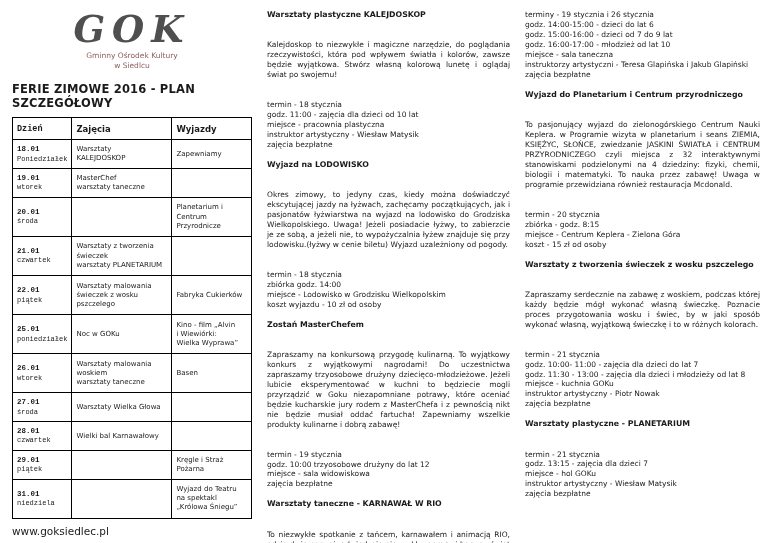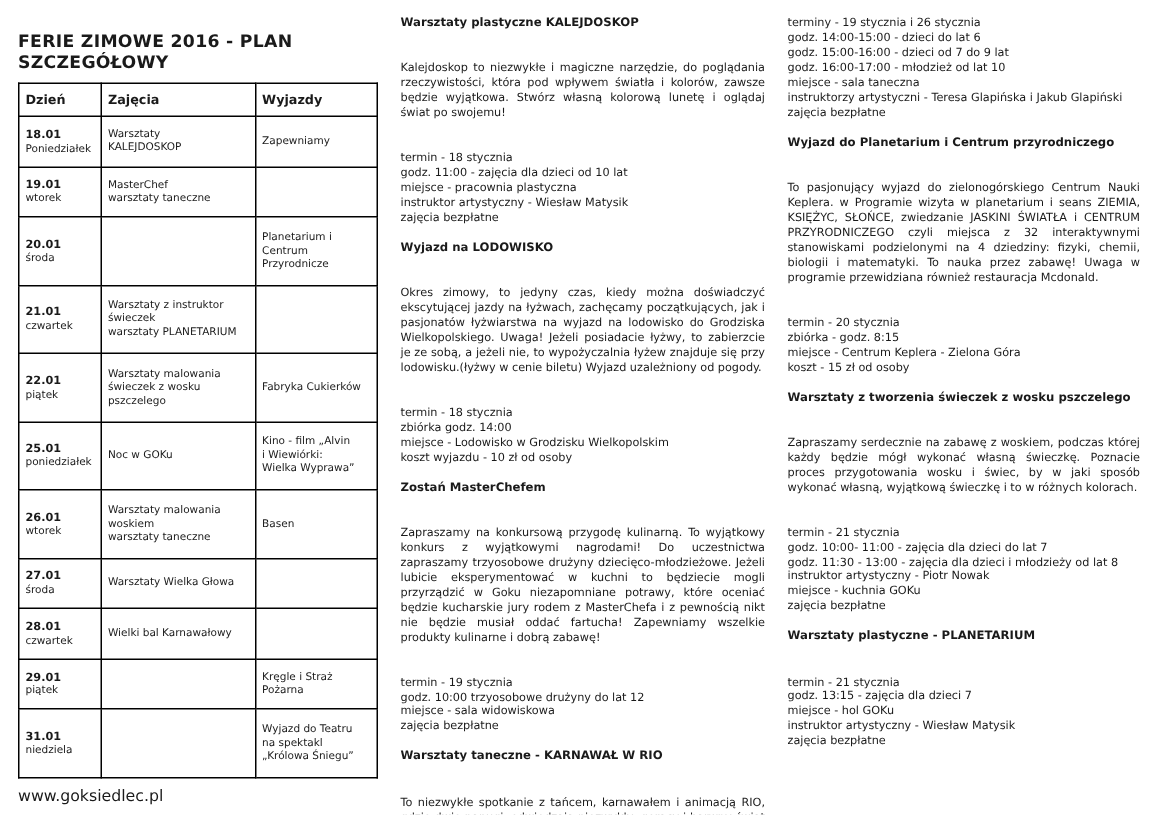--- a/index.html
+++ b/index.html
@@ -20,21 +20,21 @@
     font-style: italic; font-weight: bold;
     font-size: 37px; letter-spacing: 7px; color: #4f4f4f; line-height: 1.05;
   }
   .logo-sub { font-size: 7.5px; color: #8b5e5e; line-height: 1.3; margin-top: 2px; }
   .page-title { font-size: 11.5px; font-weight: bold; margin: 12px 0 7px 0; letter-spacing: 0.2px; }
   .table-wrap { flex: 1; }
   table.schedule { width: 100%; height: 100%; border-collapse: collapse; }
   .schedule th, .schedule td { border: 1px solid #000; padding: 2px 4px; vertical-align: middle; text-align: left; }
   .schedule th { font-size: 8.5px; height: 22px; }
   .schedule td { font-size: 7px; line-height: 1.3; }
-  .c-day { width: 23%; }
+  .c-day { width: 23%; font-family: Liberation Mono, monospace; }
   .c-act { width: 43%; }
   .c-trip { width: 34%; }
   .cell-pre { white-space: pre-line; }
   .date { font-weight: bold; font-size: 7.5px; }
   .weekday { font-size: 7px; }
   .website { font-size: 10.5px; margin-top: 6px; color: #1a1a1a; text-decoration: none; display: block; }
 
   
   .col-mid { width: 243px; flex-shrink: 0; padding-top: 2px; }
   .col-right { flex: 1; padding-top: 2px; }
@@ -43,20 +43,27 @@
   .sec .body { font-size: 7.5px; line-height: 1.33; text-align: justify; margin-top: 20px; }
   .details { margin-top: 20px; }
   .detail { font-size: 7.5px; line-height: 1.33; }
 </style>
 </head>
 <body>
 
 <div class="page">
 
   <div class="col-left">
+    <div class="logo-wrap">
+      <div class="logo-text">GOK</div>
+      <div class="logo-sub">
+        <div>Gminny Ośrodek Kultury</div>
+        <div>w Siedlcu</div>
+      </div>
+    </div>
 
     <div class="page-title">FERIE ZIMOWE 2016 - PLAN SZCZEGÓŁOWY</div>
 
     <div class="table-wrap">
       <table class="schedule">
         <thead>
           <tr>
             <th class="c-day">Dzień</th>
             <th class="c-act">Zajęcia</th>
             <th class="c-trip">Wyjazdy</th>
@@ -88,21 +95,21 @@
             </td>
             <td class="c-act cell-pre"></td>
             <td class="c-trip cell-pre">Planetarium i Centrum
 Przyrodnicze</td>
           </tr>
           <tr>
             <td class="c-day">
               <div class="date">21.01</div>
               <div class="weekday">czwartek</div>
             </td>
-            <td class="c-act cell-pre">Warsztaty z instruktor
+            <td class="c-act cell-pre">Warsztaty z tworzenia
 świeczek
 warsztaty PLANETARIUM</td>
             <td class="c-trip cell-pre"></td>
           </tr>
           <tr>
             <td class="c-day">
               <div class="date">22.01</div>
               <div class="weekday">piątek</div>
             </td>
             <td class="c-act cell-pre">Warsztaty malowania
@@ -239,22 +246,22 @@
       </div>
     </div>
 
     <div class="sec">
       <h3>Warsztaty z tworzenia świeczek z wosku pszczelego</h3>
       <p class="body">Zapraszamy serdecznie na zabawę z woskiem, podczas której każdy będzie mógł wykonać własną świeczkę. Poznacie proces przygotowania wosku i świec, by w jaki sposób wykonać własną, wyjątkową świeczkę i to w różnych kolorach.</p>
       <div class="details">
         <div class="detail">termin - 21 stycznia</div>
         <div class="detail">godz. 10:00- 11:00 - zajęcia dla dzieci do lat 7</div>
         <div class="detail">godz. 11:30 - 13:00 - zajęcia dla dzieci i młodzieży od lat 8</div>
+        <div class="detail">miejsce - kuchnia GOKu</div>
         <div class="detail">instruktor artystyczny - Piotr Nowak</div>
-        <div class="detail">miejsce - kuchnia GOKu</div>
         <div class="detail">zajęcia bezpłatne</div>
       </div>
     </div>
 
     <div class="sec">
       <h3>Warsztaty plastyczne - PLANETARIUM</h3>
       <div class="details">
         <div class="detail">termin - 21 stycznia</div>
         <div class="detail">godz. 13:15 - zajęcia dla dzieci 7</div>
         <div class="detail">miejsce - hol GOKu</div>

